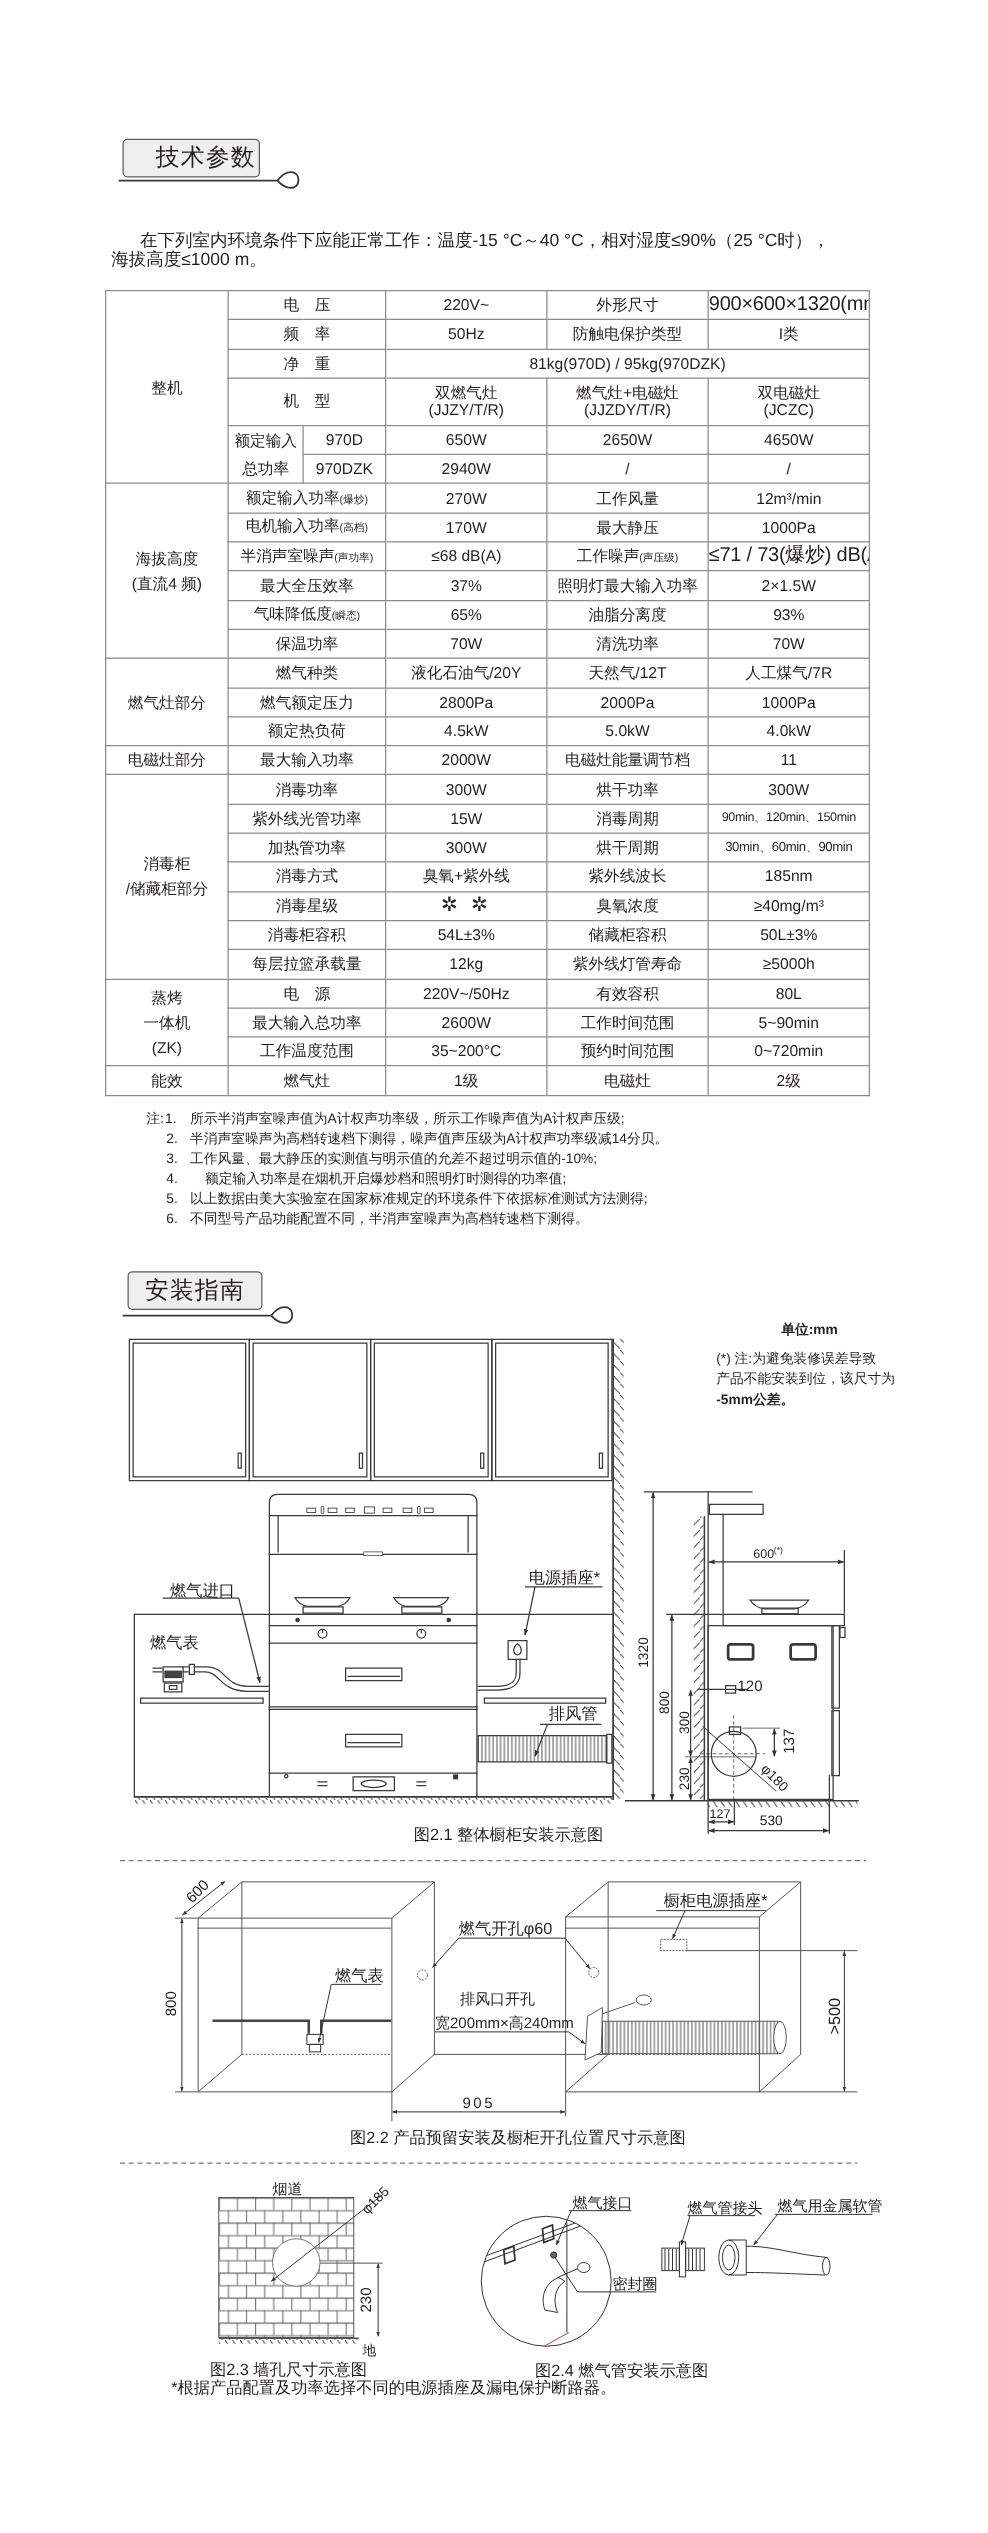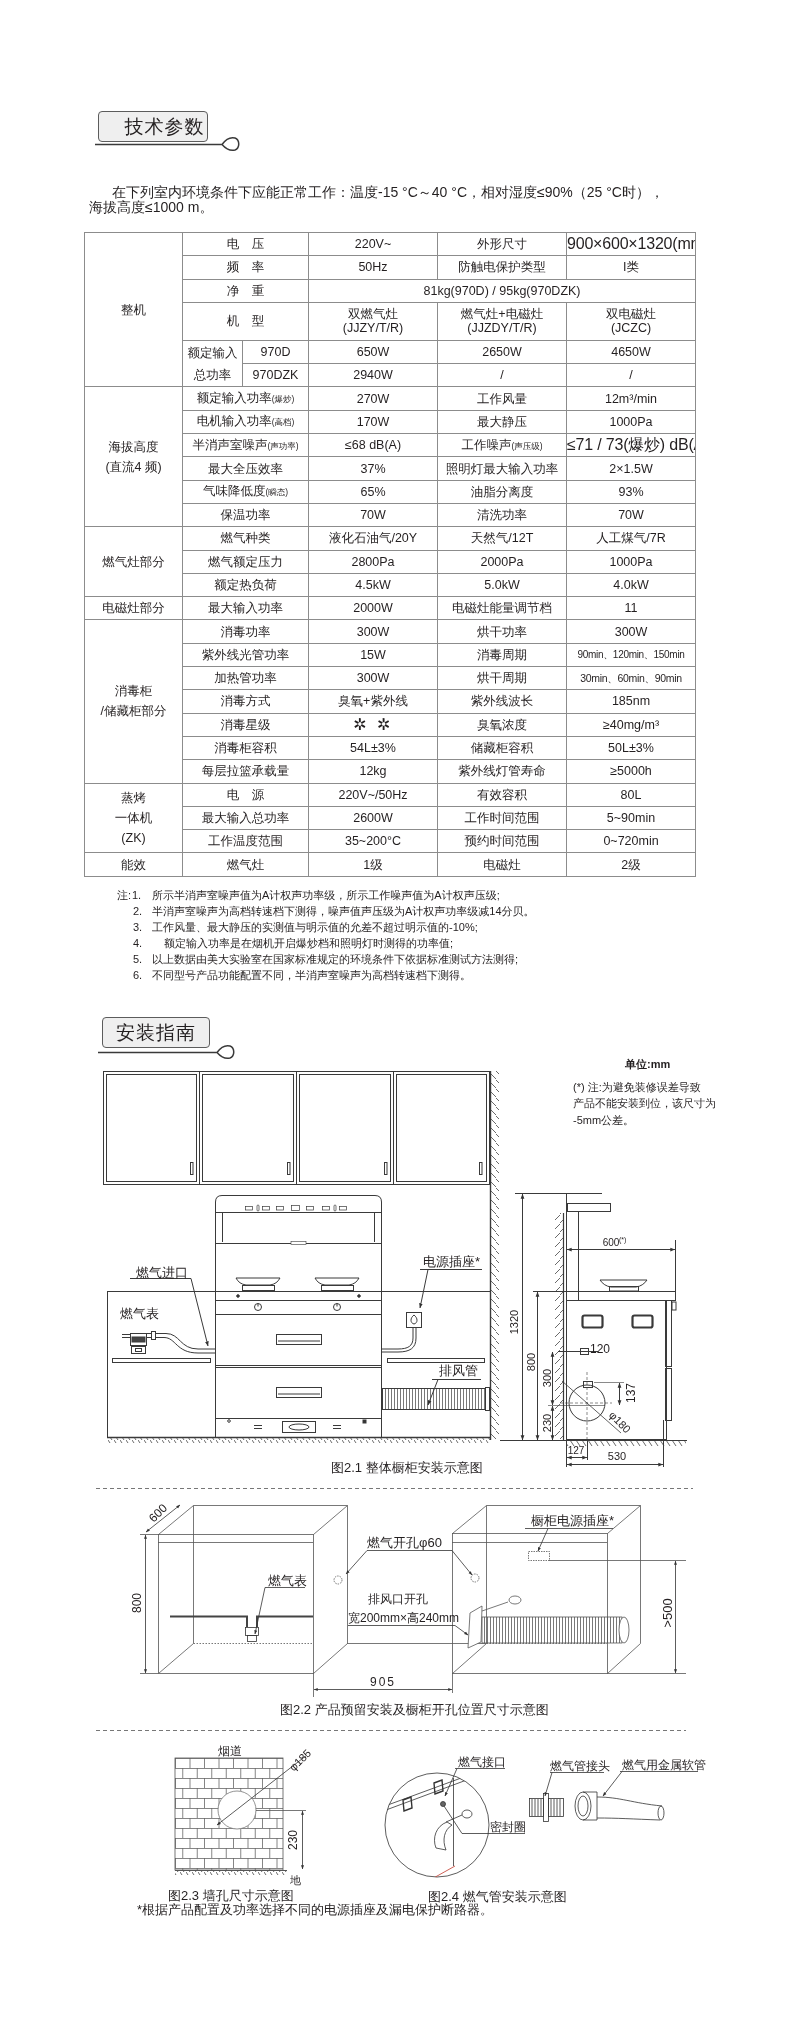--- a/index.html
+++ b/index.html
@@ -560,14 +560,14 @@
   <div class="note" style="left:133px;top:952px;">5.</div>
   <div class="note" style="left:152px;top:952px;">以上数据由美大实验室在国家标准规定的环境条件下依据标准测试方法测得;</div>
   <div class="note" style="left:133px;top:968px;">6.</div>
   <div class="note" style="left:152px;top:968px;">不同型号产品功能配置不同，半消声室噪声为高档转速档下测得。</div>
 </div>
 
 <div class="hbox" style="left:102px;top:1017px;width:108px;height:31px;line-height:29px;">安装指南</div>
 <div class="unit" style="left:625px;top:1057px;">单位:mm</div>
 <div class="tol" style="left:573px;top:1080px;">(*) 注:为避免装修误差导致</div>
 <div class="tol" style="left:573px;top:1096px;">产品不能安装到位，该尺寸为</div>
-<div class="tol" style="left:573px;top:1113px;">-5mm公差。</div>
+<div class="tol" style="left:573px;top:1113px;font-weight:bold;">-5mm公差。</div>
 <div class="foot" style="left:137px;top:1902px;">*根据产品配置及功率选择不同的电源插座及漏电保护断路器。</div>
 
 </body></html>

